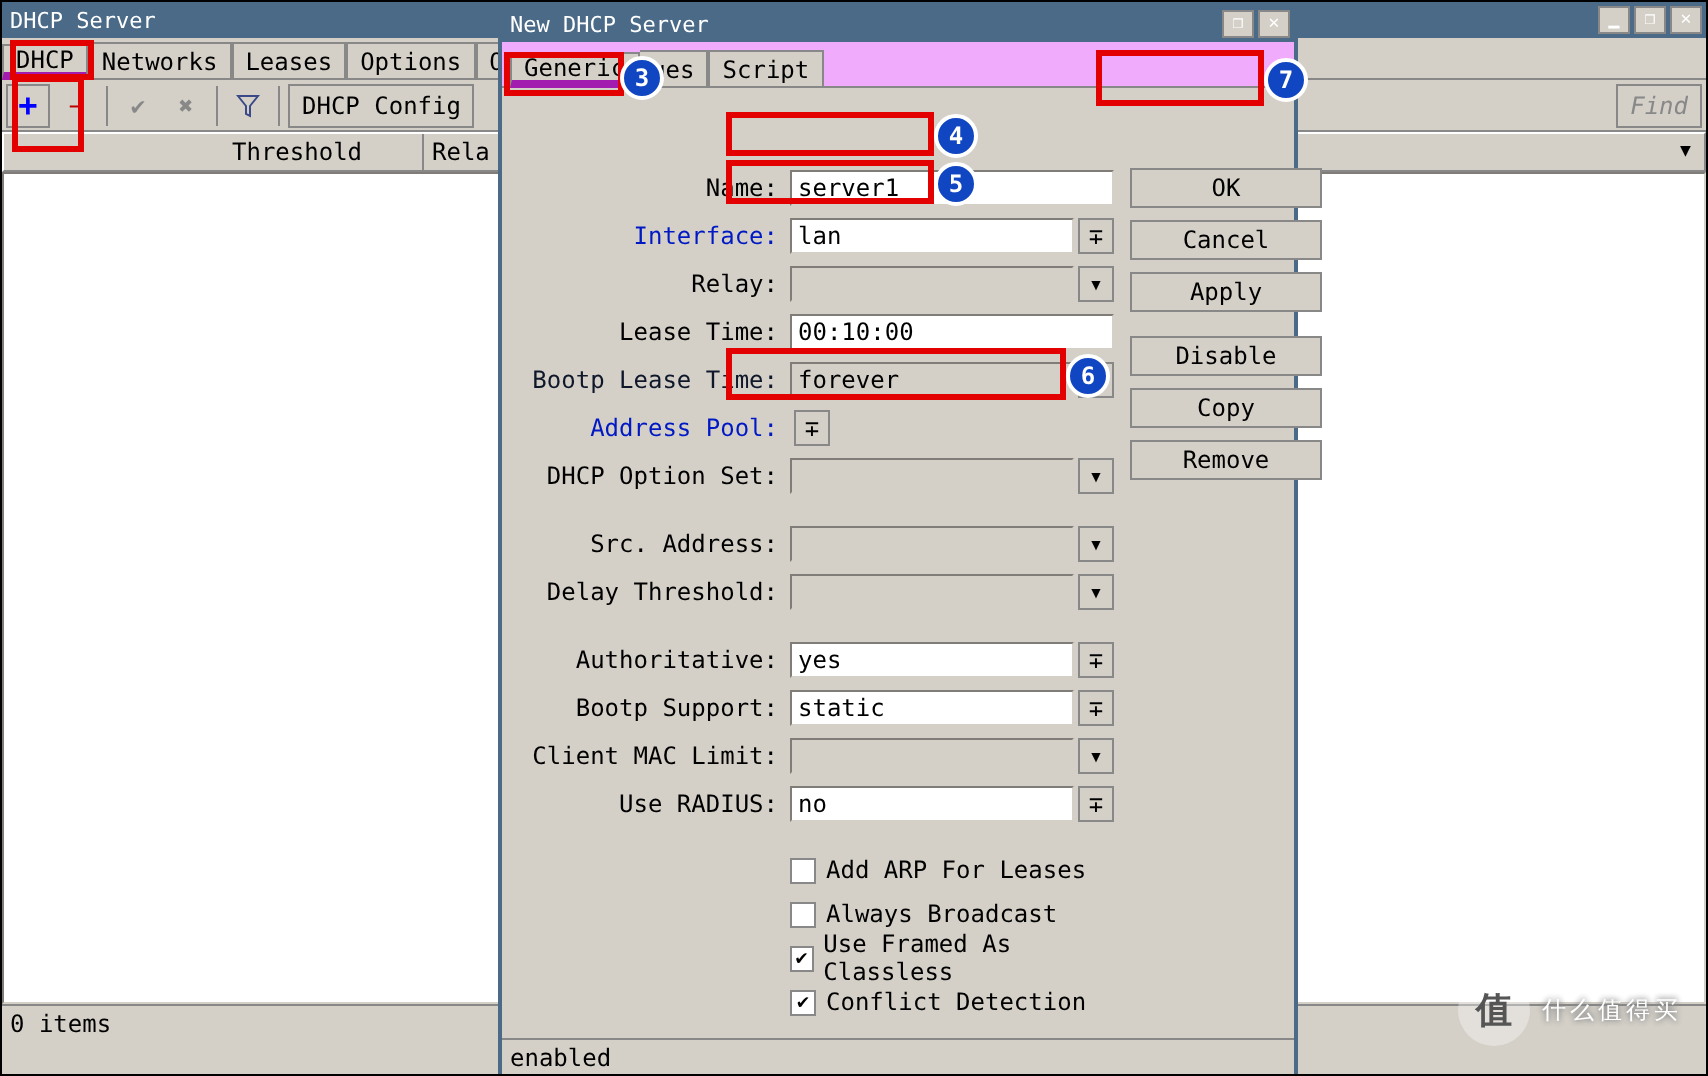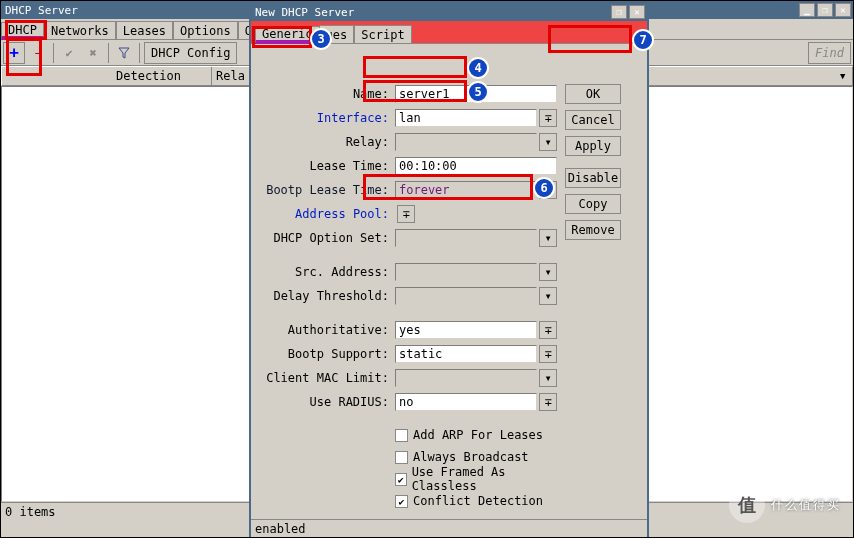--- a/index.html
+++ b/index.html
@@ -21,23 +21,23 @@
 .listhdr { background: #d4d0c8; display: flex; border: 1px solid #fff; border-right-color:#888; border-bottom-color:#888; height:20px;}
 .listcol { border-right:1px solid #888; padding: 2px 4px; display:flex; align-items:center;}
 .listarea { flex:1; background:#fff; border:1px inset #d4d0c8; }
 .statusbar { height: 18px; background: #d4d0c8; border-top: 1px solid #888; display: flex; align-items: center; padding: 0 4px; font-size:11px;}
 .triangle{ font-size:9px; color:#000; text-align:center;}
 
 .dialog { position: absolute; left: 248px; top: 0; width: 400px; height: 538px; border: 2px solid #4a6a88; display: flex; flex-direction: column; background:#d4d0c8;}
 .dialog .titlebar{background:#4a6a88;}
 .dbody{flex:1; display:flex;margin-top:36px;}
 .form{ flex:1; padding:4px 4px 4px 4px; }
-.dtabs{display:flex; padding-top:4px; padding-left:4px; background:#ef4444; border-bottom:1px solid #888;}
+.dtabs{display:flex; padding-top:4px; padding-left:4px; background:#f0abfc; border-bottom:1px solid #888;}
 .sidebtns{ width: 86px; padding:4px;}
-.sbtn{ display:flex; align-items:center; justify-content:center; height:20px; background:#d4d0c8; border:1px solid #888; margin-bottom:6px; cursor:pointer;width:56px;}
+.sbtn{ display:flex; align-items:center; justify-content:center; height:20px; background:#d4d0c8; border:1px solid #888; margin-bottom:6px; cursor:pointer;width:96px;}
 .row{display:flex; align-items:center; margin-bottom:4px; height:20px;}
 .lbl{width:140px; text-align:right; padding-right:6px; color:#000;}
 .lbl.blue{color:#0019c4;}
 .lbl.gray{color:#0f172a;}
 .inp{flex:1; height:18px; background:#fff; border:1px inset #d4d0c8; padding:1px 3px; display:flex; }
 .inp.sel{background:#316ac5; color:#fff;}
 .ddl{width:18px;height:18px; border:1px solid #888; background:#d4d0c8; display:flex;align-items:center;justify-content:center; margin-left:2px; cursor:pointer;}
 .upd{width:18px;height:18px; border:1px solid #888; background:#d4d0c8; display:flex;align-items:center;justify-content:center; margin-left:2px;}
 .spacer{height:10px;}
 .chk{margin-left:140px; display:flex; align-items:center; gap:5px; margin-bottom:4px; height:18px;}
@@ -103,21 +103,21 @@
       <span>Find</span>
     </div>
 </div>
 
 <div class="parentbody">
   <div class="listhdr">
     <div class="listcol" style="width:110px;margin-top:31px;">
         <span>Name</span>
       </div>
     <div class="listcol" style="width:100px;">
-        <span>Detection</span>
+        <span>Threshold</span>
       </div>
     <div class="listcol" style="width:40px;">
         <span>Rela</span>
       </div>
     <div class="listcol" style="flex:1;border-right:none;"></div>
     <div class="listcol" style="width:16px;border-right:none;">
         <span class="triangle">▼</span>
       </div>
   </div>
   <div class="listarea"></div>
@@ -168,21 +168,21 @@
           <div class="upd">▾</div>
         </div>
       <div class="row">
           <div class="lbl">Lease Time:</div>
           <div class="inp">
             <span>00:10:00</span>
           </div>
         </div>
       <div class="row">
           <div class="lbl gray">Bootp Lease Time:</div>
-          <div class="inp" style="background:#d4d0c8;color:#701a75;">
+          <div class="inp" style="background:#d4d0c8;color:#000000;">
             <span>forever</span>
           </div>
           <div class="upd">▾</div>
         </div>
       <div class="row">
           <div class="lbl blue">Address Pool:</div>
           <div class="ddl">∓</div>
         </div>
       <div class="row">
           <div class="lbl">DHCP Option Set:</div>

